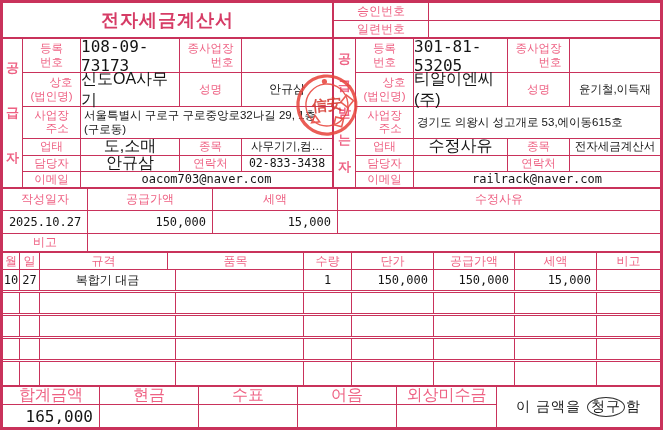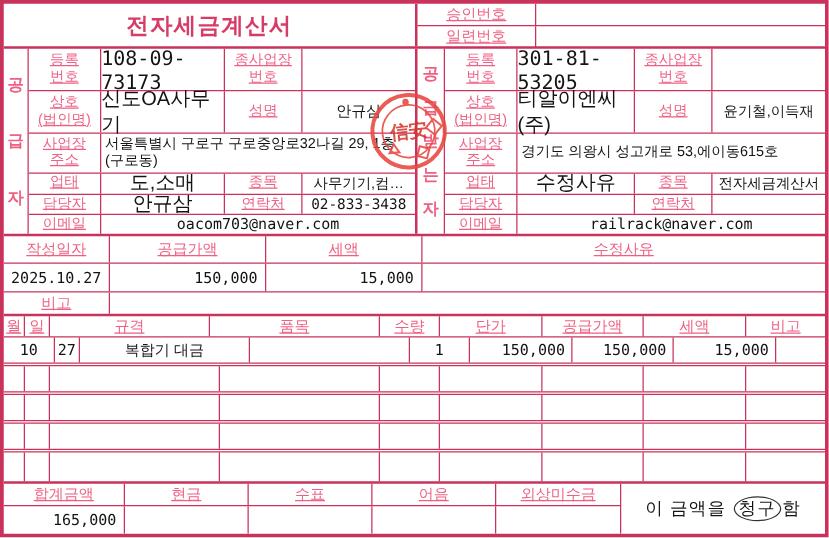--- a/index.html
+++ b/index.html
@@ -10,21 +10,21 @@
     --stamp:#e8473f;       
   }
   *{box-sizing:border-box;margin:0;padding:0;}
   html,body{background:#fff;}
   body{font-family:"Liberation Sans","DejaVu Sans",sans-serif;}
   .doc{
     position:relative;width:663px;height:430px;margin:0;
     border:3px solid var(--bd);background:#fff;overflow:hidden;
     display:flex;flex-direction:column;
   }
-  .lblt{color:var(--lbl);text-align:center;text-decoration:underline;}
+  .lblt{color:var(--lbl);text-align:right;}
   .val{color:var(--ink);}
   .mono{font-family:"DejaVu Sans Mono",monospace;}
   .cell{display:flex;align-items:center;justify-content:center;}
   .bR{border-right:1px solid var(--bd);}
 
   
   .band-top{display:flex;height:36px;border-bottom:2px solid var(--bd);}
   .title-box{width:331px;display:flex;align-items:center;justify-content:center;border-right:2px solid var(--bd);}
   .title-main{font-size:18px;font-weight:bold;color:var(--ttl);letter-spacing:1px;}
   .title-sub{font-size:12px;font-weight:bold;color:var(--ttl);margin-left:2px;}
@@ -75,21 +75,21 @@
   .icell{display:flex;align-items:center;justify-content:center;font-size:12px;}
   .icell.r{justify-content:flex-end;padding-right:5px;}
   .icell:not(:last-child){border-right:1px solid var(--bd);}
 
   
   .totals{flex:1;display:flex;}
   .tcols{flex:1;display:flex;flex-direction:column;}
   .trow{display:flex;}
   .trow.hdr{height:18px;border-bottom:1px solid var(--bd);}
   .trow.vals{flex:1;}
-  .tc{width:99px;font-size:12px;}
+  .tc{width:99px;font-size:16px;}
   .tc.first{width:97px;}
   .tfooter{width:164px;border-left:1px solid var(--bd);display:flex;align-items:center;justify-content:center;
            font-size:14px;color:var(--ink);letter-spacing:1px;}
   .circled{display:inline-block;border:1.5px solid #333;border-radius:50%;padding:0 3px;margin:0 1px;}
 
   
   .stamp{position:absolute;left:292px;top:62px;width:64px;height:82px;opacity:.88;
          transform:rotate(-6deg);pointer-events:none;}
 </style>
 </head>
@@ -245,21 +245,21 @@
         <div class="icell lblt" style="width: 20px;">일</div>
         <div class="icell lblt" style="width: 128px;">규격</div>
         <div class="icell lblt" style="width: 136px;">품목</div>
         <div class="icell lblt" style="width: 48px;">수량</div>
         <div class="icell lblt" style="width: 82px;">단가</div>
         <div class="icell lblt" style="width: 81px;">공급가액</div>
         <div class="icell lblt" style="width: 82px;">세액</div>
         <div class="icell lblt" style="flex: 1 1 0%;">비고</div>
       </div>
       <div class="irow body">
-        <div class="icell val mono" style="width: 41px;">10</div>
+        <div class="icell val mono" style="width: 17px;">10</div>
         <div class="icell val mono" style="width: 20px;">27</div>
         <div class="icell val" style="width: 136px;">복합기 대금</div>
         <div class="icell val" style="width: 128px;"></div>
         <div class="icell val mono" style="width: 48px;">1</div>
         <div class="icell r val mono" style="width: 82px;">150,000</div>
         <div class="icell r val mono" style="width: 81px;">150,000</div>
         <div class="icell r val mono" style="width: 82px;">15,000</div>
         <div class="icell val" style="flex: 1 1 0%;"></div>
       </div>
       <div class="irow body">

